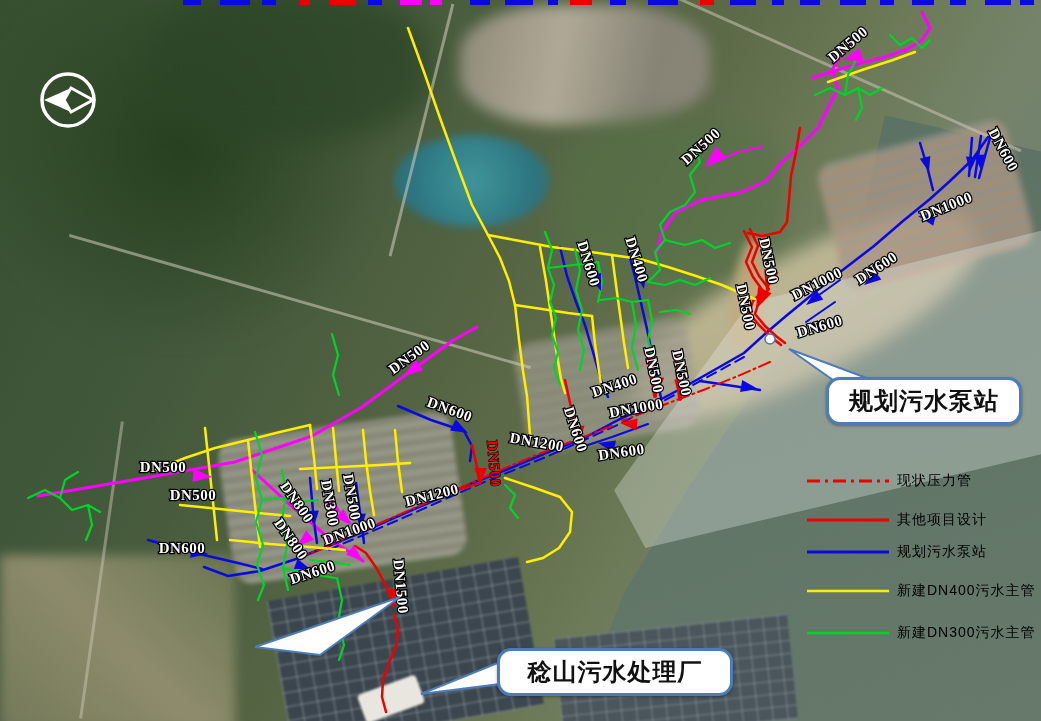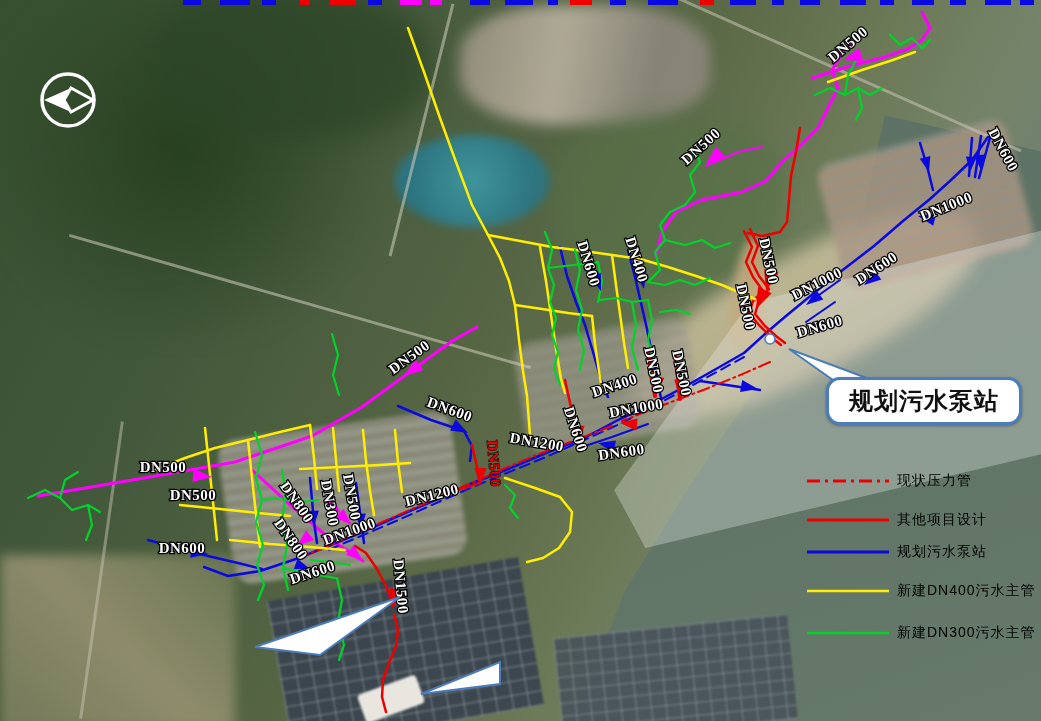--- a/index.html
+++ b/index.html
@@ -269,13 +269,16 @@
         <svg width="84" height="10">
           <line x1="1" y1="5" x2="83" y2="5" stroke="#00d42a" stroke-width="2.5"></line>
         </svg>
         <span>新建DN300污水主管</span>
       </div>
     </div>
 
   <div class="callout" id="co-pump" style="left: 826px; top: 377px; width: 190px; height: 42px;">
     <span>规划污水泵站</span>
   </div>
+  <div class="callout" id="co-plant" style="left: 497px; top: 648px; width: 230px; height: 42px;">
+    <span>稔山污水处理厂</span>
+  </div>
 </div>
 
 </body></html>

